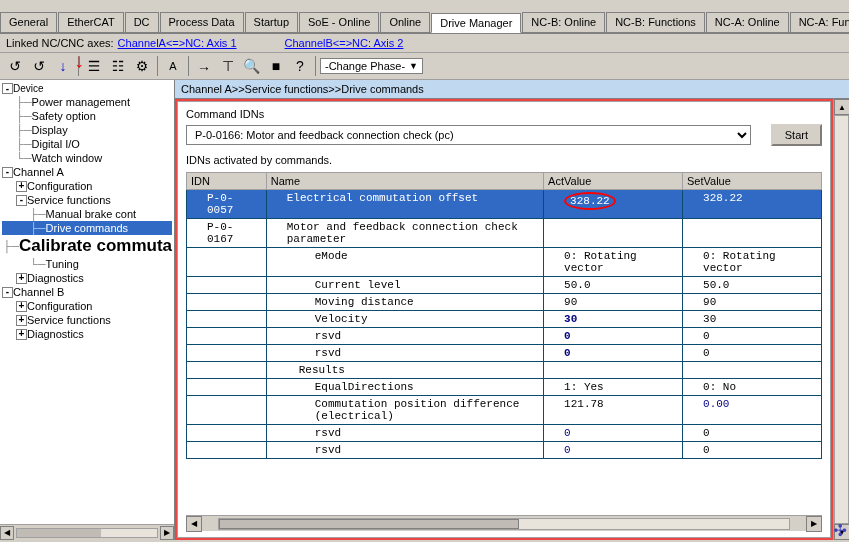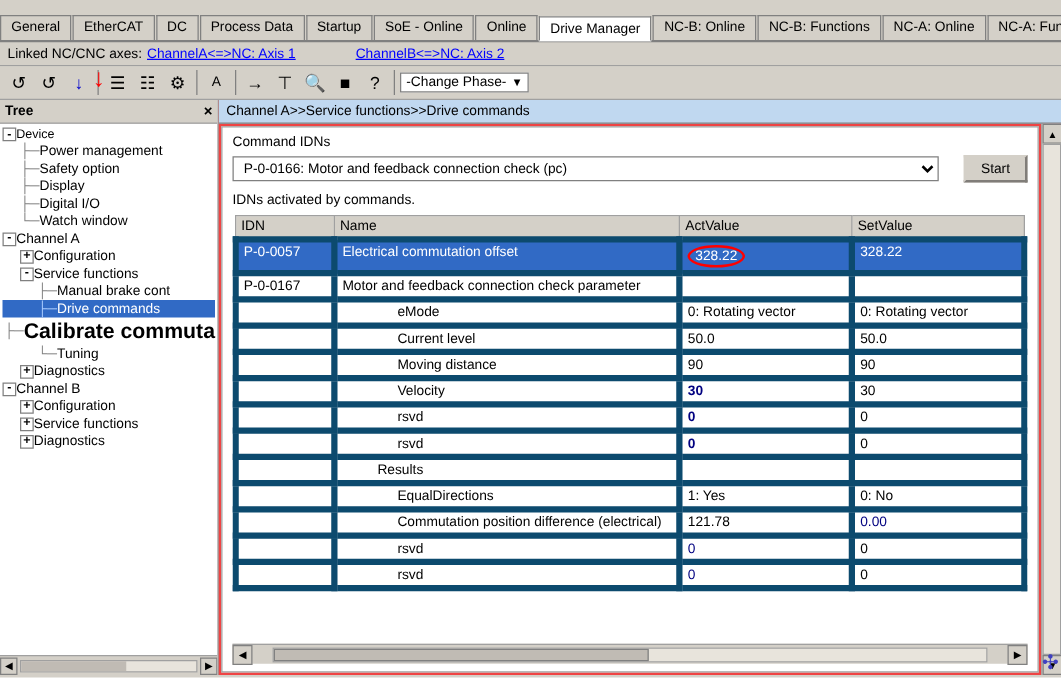--- a/index.html
+++ b/index.html
@@ -43,21 +43,21 @@
     .section-title { font-size: 11px; font-weight: normal; margin-bottom: 4px; }
     .command-row { display: flex; align-items: center; gap: 20px; margin-bottom: 8px; }
     .command-dropdown { flex: 1; border: 1px solid #808080; padding: 2px 4px; font-size: 11px; background: white; cursor: pointer; }
     .start-btn { padding: 3px 12px; border: 2px outset #d4d0c8; background: #d4d0c8; font-size: 11px; cursor: pointer; white-space: nowrap; }
 
     .idn-label { font-size: 11px; margin-bottom: 6px; }
 
     
     .idn-table { width: 100%; border-collapse: collapse; font-size: 11px; }
     .idn-table th { background: #d4d0c8; border: 1px solid #a0a0a0; padding: 2px 4px; text-align: left; font-weight: normal; }
-    .idn-table td { border: 5px solid #0c4a6e; padding: 2px 4px; vertical-align: top; }
+    .idn-table td { border: 1px solid #0c4a6e; padding: 2px 20px; vertical-align: top; font-family: Liberation Mono, monospace; }
     .row-selected td { background: #316ac5; color: white; }
 
     .table-scroll { flex: 1; overflow: auto; }
 
     
     .hscroll-bar { height: 16px; background: #d4d0c8; border-top: 1px solid #a0a0a0; display: flex; align-items: center; }
     .hscroll-track { flex: 1; height: 12px; background: #e8e4dc; border: 1px solid #a0a0a0; margin: 0 16px; position: relative; }
     .hscroll-thumb { width: 300px; height: 10px; background: #c0bbb4; position: absolute; top: 0; left: 0; border: 1px solid #808080; }
     .scroll-arrow { width: 16px; height: 16px; background: #d4d0c8; border: 1px solid #808080; display: flex; align-items: center; justify-content: center; font-size: 8px; cursor: pointer; }
 
@@ -114,24 +114,20 @@
   <div class="toolbar-sep"></div>
   <div class="toolbar-dropdown">
     <span>-Change Phase-</span>
     <span style="font-size:9px; margin-left:4px;">▼</span>
   </div>
 </div>
 
 <div class="main-layout">
 
   <div class="left-panel">
-    <div class="tree-header">
-      <span style="font-weight:bold;">Tree</span>
-      <span class="tree-close">×</span>
-    </div>
     <div class="tree-content">
 
       <div class="tree-item">
         <span class="minus-box">-</span>
         <span style="font-size:10px;">Device</span>
       </div>
       <div class="tree-item">
         <span style="display:inline-block;width:14px;"></span>
         <span style="color:#808080;">├─</span>
         <span style="font-size:11px;">Power management</span>

